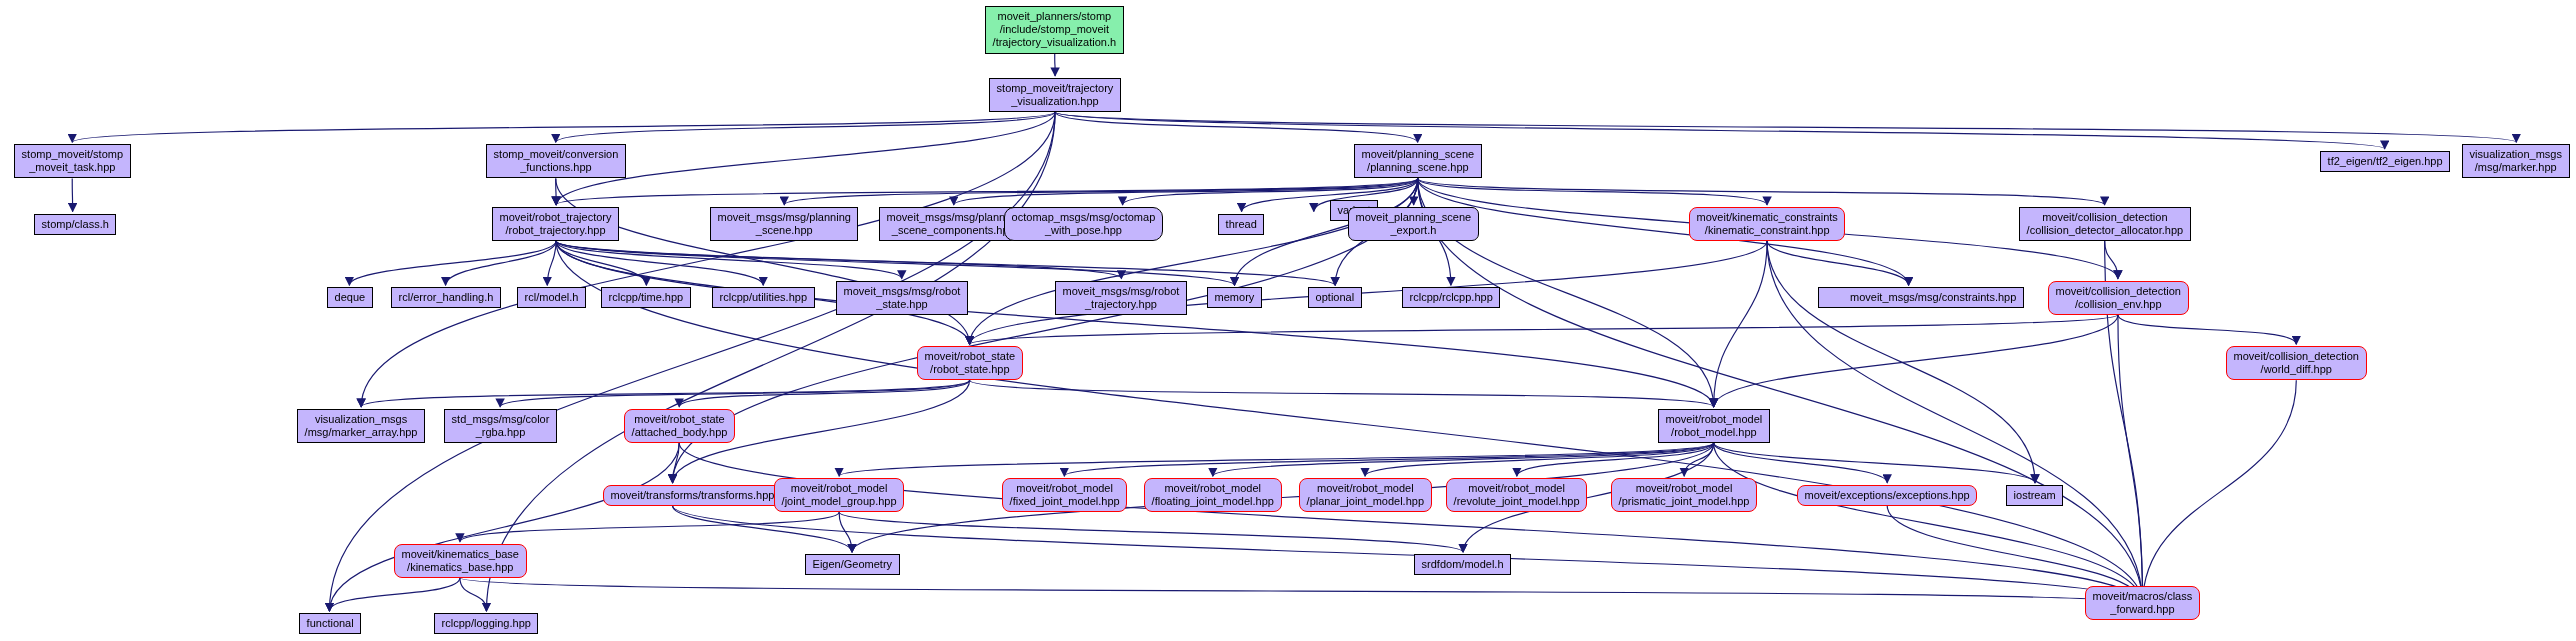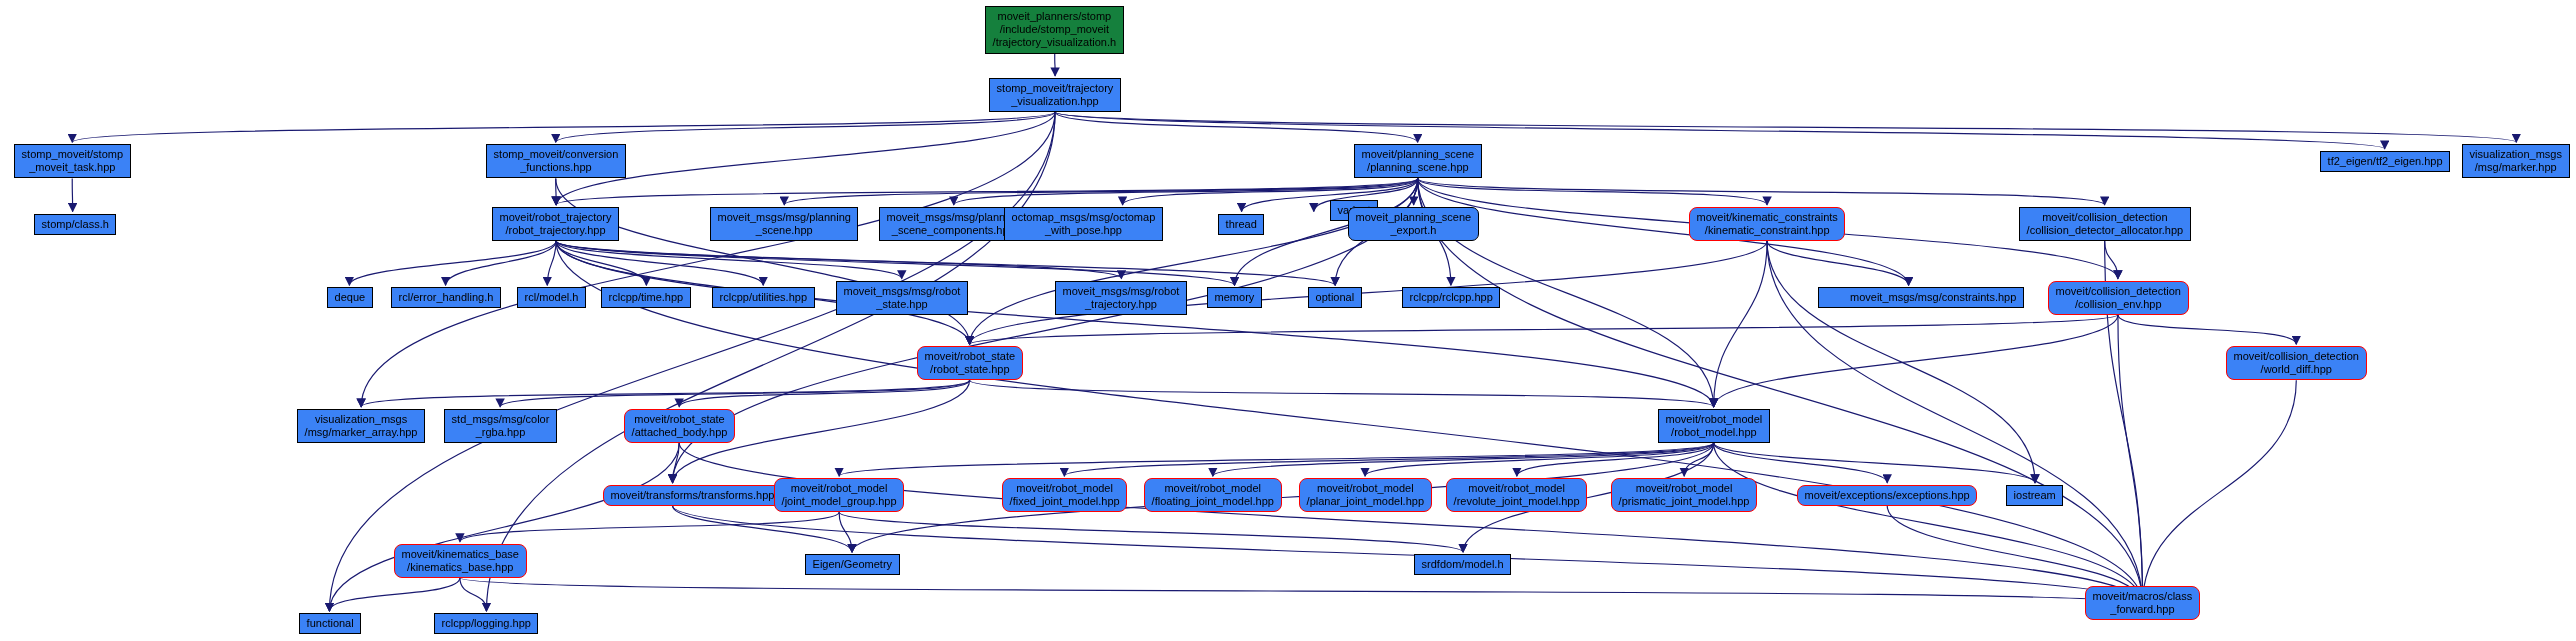--- a/index.html
+++ b/index.html
@@ -21,32 +21,32 @@
     width: 2576px; height: 642px;
   }
   .edge {
     fill: none;
     stroke: #191970;
     stroke-width: 1.6;
   }
   .node {
     position: absolute;
     box-sizing: border-box;
-    background: #3b82f6;
+    background: #c4b5fd;
     border: 1.1px solid #000000;
     color: #000000;
     font-size: 11px;
     line-height: 13.3px;
     padding: 2.9px 6.6px;
     white-space: pre-line;
     text-align: center;
     cursor: pointer;
   }
   .node.truncated { border-color: #ff0000; border-radius: 8px; }
-  .node.current   { background: #15803d; }
+  .node.current   { background: #86efac; }
 </style>
 </head>
 <body>
 
 <div class="graph">
   <svg class="edges" width="2576" height="642" viewBox="0 0 3495 871" xmlns="http://www.w3.org/2000/svg">
     <defs>
       <marker id="arrowhead" viewBox="0 0 10 10" refX="9" refY="5" markerWidth="8" markerHeight="8" orient="auto-start-reverse">
         <path d="M0,0 L10,5 L0,10 z" fill="#191970"></path>
       </marker>
@@ -150,21 +150,21 @@
 /planning_scene.hpp</div>
     <div class="node" style="top: 151px; left: 2320px;">tf2_eigen/tf2_eigen.hpp</div>
     <div class="node" style="top: 144px; left: 2462px;">visualization_msgs
 /msg/marker.hpp</div>
     <div class="node" style="top: 207px; left: 492px;">moveit/robot_trajectory
 /robot_trajectory.hpp</div>
     <div class="node" style="top: 207px; left: 710px;">moveit_msgs/msg/planning
 _scene.hpp</div>
     <div class="node" style="top: 207px; left: 879px;">moveit_msgs/msg/planning
 _scene_components.hpp</div>
-    <div class="node" style="top: 207px; left: 1004px;">octomap_msgs/msg/octomap
+    <div class="node" style="top: 207px; left: 1004px; border-radius: 10px;">octomap_msgs/msg/octomap
 _with_pose.hpp</div>
     <div class="node" style="top: 214px; left: 1218px;">thread</div>
     <div class="node" style="top: 200px; left: 1290px; margin-left: 40px;">variant</div>
     <div class="node" style="top: 207px; left: 1348px; border-radius: 7px;">moveit_planning_scene
 _export.h</div>
     <div class="node truncated" style="top: 207px; left: 1689px;">moveit/kinematic_constraints
 /kinematic_constraint.hpp</div>
     <div class="node" style="top: 207px; left: 2019px;">moveit/collision_detection
 /collision_detector_allocator.hpp</div>
     <div class="node" style="top: 287px; left: 327px;">deque</div>

